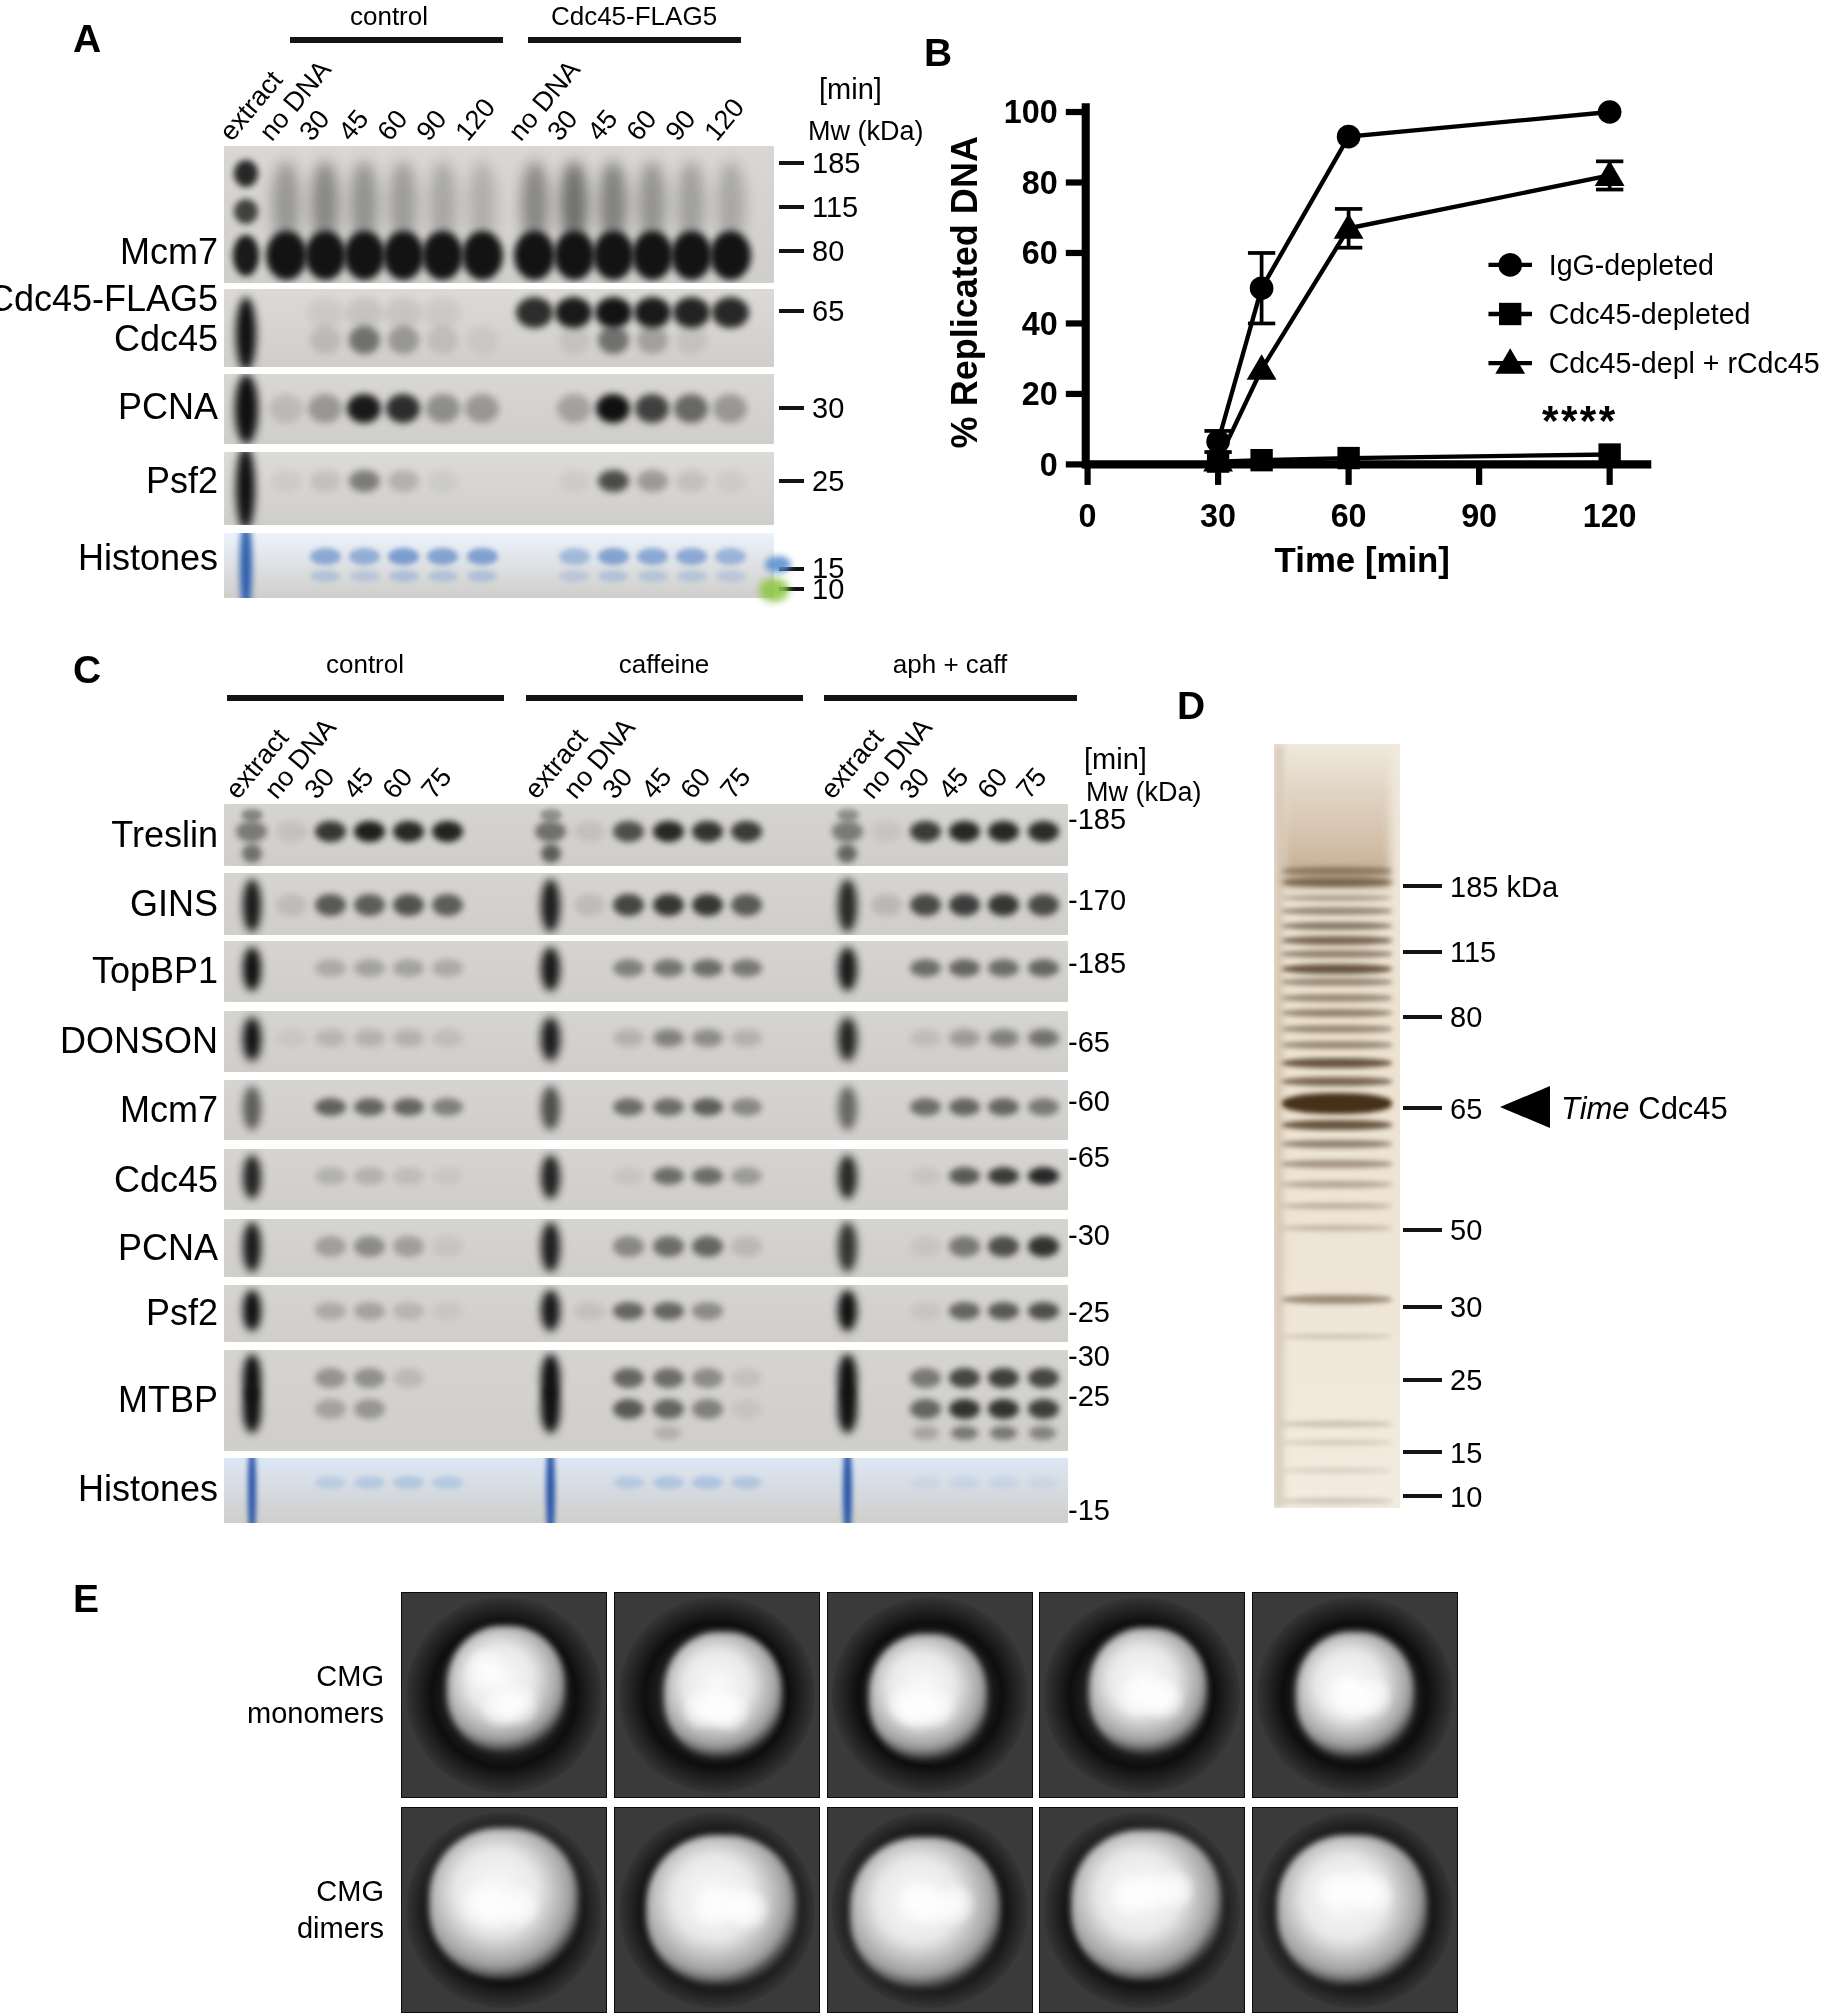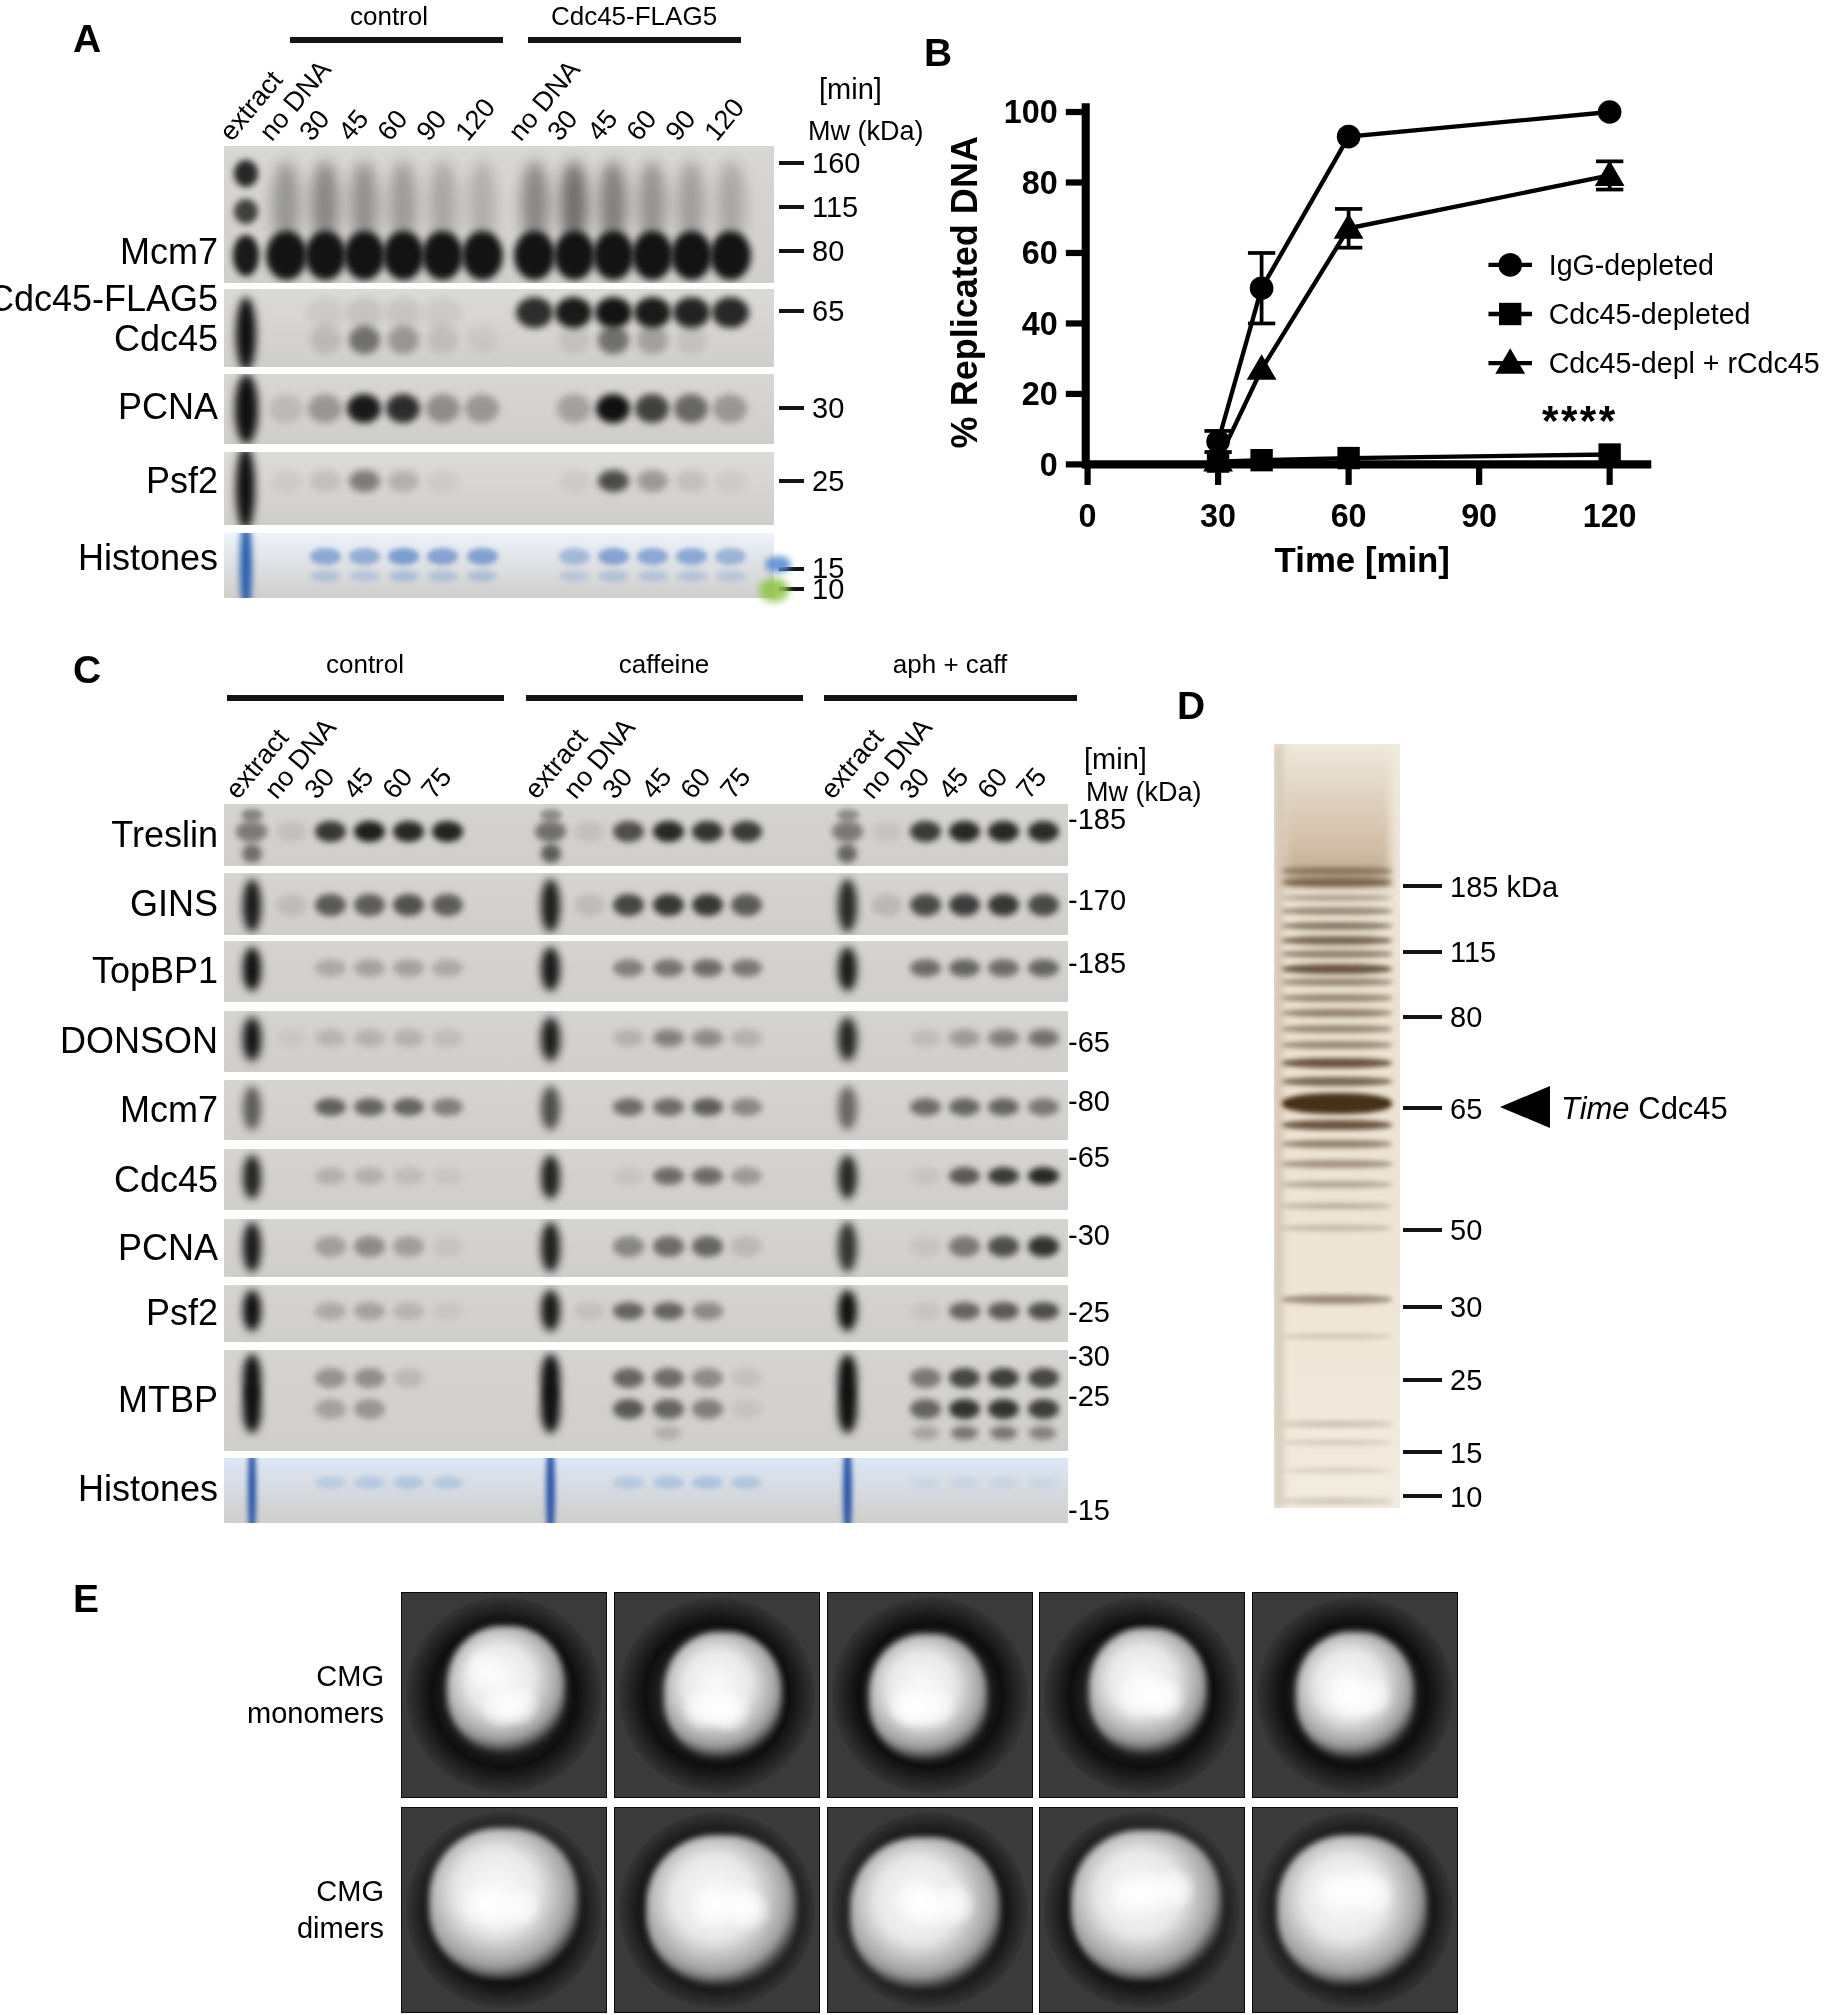--- a/index.html
+++ b/index.html
@@ -74,21 +74,21 @@
         <div class="abs band" style="left: 369px; top: 85px; width: 41px; height: 49px; background: rgb(16, 16, 16); opacity: 0.98; filter: blur(3.7px);"></div>
         <div class="abs band" style="left: 408px; top: 85px; width: 41px; height: 49px; background: rgb(16, 16, 16); opacity: 0.98; filter: blur(3.7px);"></div>
         <div class="abs band" style="left: 447px; top: 85px; width: 41px; height: 49px; background: rgb(16, 16, 16); opacity: 0.98; filter: blur(3.7px);"></div>
         <div class="abs band" style="left: 486px; top: 85px; width: 41px; height: 49px; background: rgb(16, 16, 16); opacity: 0.98; filter: blur(3.7px);"></div>
         <div class="abs band" style="left: 10px; top: 13.7px; width: 23.6px; height: 27px; background: rgb(16, 16, 16); opacity: 0.88; filter: blur(3.1px);"></div>
         <div class="abs band" style="left: 10px; top: 53px; width: 23.6px; height: 25px; background: rgb(16, 16, 16); opacity: 0.75; filter: blur(3.1px);"></div>
         <div class="abs band" style="left: 8.7px; top: 89px; width: 26px; height: 41px; background: rgb(16, 16, 16); opacity: 0.95; filter: blur(3.1px);"></div>
       </div>
       <div class="abs rowlab" style="left: 218px; top: 252px;">Mcm7</div>
       <div class="abs mwdash" style="left: 779px; top: 161px; width: 25px;"></div>
-      <div class="abs mwtxt" style="left: 812px; top: 163px;">160</div>
+      <div class="abs mwtxt" style="left: 812px; top: 163px;">185</div>
       <div class="abs mwdash" style="left: 779px; top: 205px; width: 25px;"></div>
       <div class="abs mwtxt" style="left: 812px; top: 207px;">115</div>
       <div class="abs mwdash" style="left: 779px; top: 249px; width: 25px;"></div>
       <div class="abs mwtxt" style="left: 812px; top: 251px;">80</div>
       <div class="abs blot" style="left: 224px; top: 289px; width: 550px; height: 78px; background: linear-gradient(rgb(219, 218, 215) 0%, rgb(207, 206, 203) 100%);">
         <div class="abs band" style="left: 83px; top: 8px; width: 37px; height: 31px; background: rgb(16, 16, 16); opacity: 0.06; filter: blur(3.7px);"></div>
         <div class="abs band" style="left: 122px; top: 8px; width: 37px; height: 31px; background: rgb(16, 16, 16); opacity: 0.09; filter: blur(3.7px);"></div>
         <div class="abs band" style="left: 161px; top: 8px; width: 37px; height: 31px; background: rgb(16, 16, 16); opacity: 0.08; filter: blur(3.7px);"></div>
         <div class="abs band" style="left: 200px; top: 8px; width: 37px; height: 31px; background: rgb(16, 16, 16); opacity: 0.06; filter: blur(3.7px);"></div>
         <div class="abs band" style="left: 292px; top: 8px; width: 37px; height: 31px; background: rgb(16, 16, 16); opacity: 0.85; filter: blur(3.7px);"></div>
@@ -368,21 +368,21 @@
         <div class="abs band" style="left: 429px; top: 18px; width: 31px; height: 18px; background: rgb(16, 16, 16); opacity: 0.52; filter: blur(3.1px);"></div>
         <div class="abs band" style="left: 468px; top: 18px; width: 31px; height: 18px; background: rgb(16, 16, 16); opacity: 0.6; filter: blur(3.1px);"></div>
         <div class="abs band" style="left: 507px; top: 18px; width: 31px; height: 18px; background: rgb(16, 16, 16); opacity: 0.38; filter: blur(3.1px);"></div>
         <div class="abs band" style="left: 614px; top: 5.6px; width: 18.7px; height: 44px; background: rgb(16, 16, 16); opacity: 0.55; filter: blur(4.4px);"></div>
         <div class="abs band" style="left: 686px; top: 18px; width: 31px; height: 18px; background: rgb(16, 16, 16); opacity: 0.52; filter: blur(3.1px);"></div>
         <div class="abs band" style="left: 725px; top: 18px; width: 31px; height: 18px; background: rgb(16, 16, 16); opacity: 0.56; filter: blur(3.1px);"></div>
         <div class="abs band" style="left: 764px; top: 18px; width: 31px; height: 18px; background: rgb(16, 16, 16); opacity: 0.56; filter: blur(3.1px);"></div>
         <div class="abs band" style="left: 804px; top: 18px; width: 31px; height: 18px; background: rgb(16, 16, 16); opacity: 0.46; filter: blur(3.1px);"></div>
       </div>
       <div class="abs rowlab" style="left: 218px; top: 1110px;">Mcm7</div>
-      <div class="abs mwtxt" style="left: 1068px; top: 1101px;">-80</div>
+      <div class="abs mwtxt" style="left: 1068px; top: 1101px;">-60</div>
       <div class="abs blot" style="left: 224px; top: 1149px; width: 844px; height: 61px; background: linear-gradient(rgb(213, 212, 209) 0%, rgb(207, 206, 203) 100%);">
         <div class="abs band" style="left: 18.7px; top: 5.6px; width: 18.7px; height: 44px; background: rgb(16, 16, 16); opacity: 0.9; filter: blur(4.4px);"></div>
         <div class="abs band" style="left: 91px; top: 18px; width: 31px; height: 18px; background: rgb(16, 16, 16); opacity: 0.16; filter: blur(3.1px);"></div>
         <div class="abs band" style="left: 130px; top: 18px; width: 31px; height: 18px; background: rgb(16, 16, 16); opacity: 0.16; filter: blur(3.1px);"></div>
         <div class="abs band" style="left: 169px; top: 18px; width: 31px; height: 18px; background: rgb(16, 16, 16); opacity: 0.1; filter: blur(3.1px);"></div>
         <div class="abs band" style="left: 208px; top: 18px; width: 31px; height: 18px; background: rgb(16, 16, 16); opacity: 0.05; filter: blur(3.1px);"></div>
         <div class="abs band" style="left: 317px; top: 5.6px; width: 18.7px; height: 44px; background: rgb(16, 16, 16); opacity: 0.9; filter: blur(4.4px);"></div>
         <div class="abs band" style="left: 389px; top: 18px; width: 31px; height: 18px; background: rgb(16, 16, 16); opacity: 0.06; filter: blur(3.1px);"></div>
         <div class="abs band" style="left: 429px; top: 18px; width: 31px; height: 18px; background: rgb(16, 16, 16); opacity: 0.52; filter: blur(3.1px);"></div>
         <div class="abs band" style="left: 468px; top: 18px; width: 31px; height: 18px; background: rgb(16, 16, 16); opacity: 0.52; filter: blur(3.1px);"></div>

